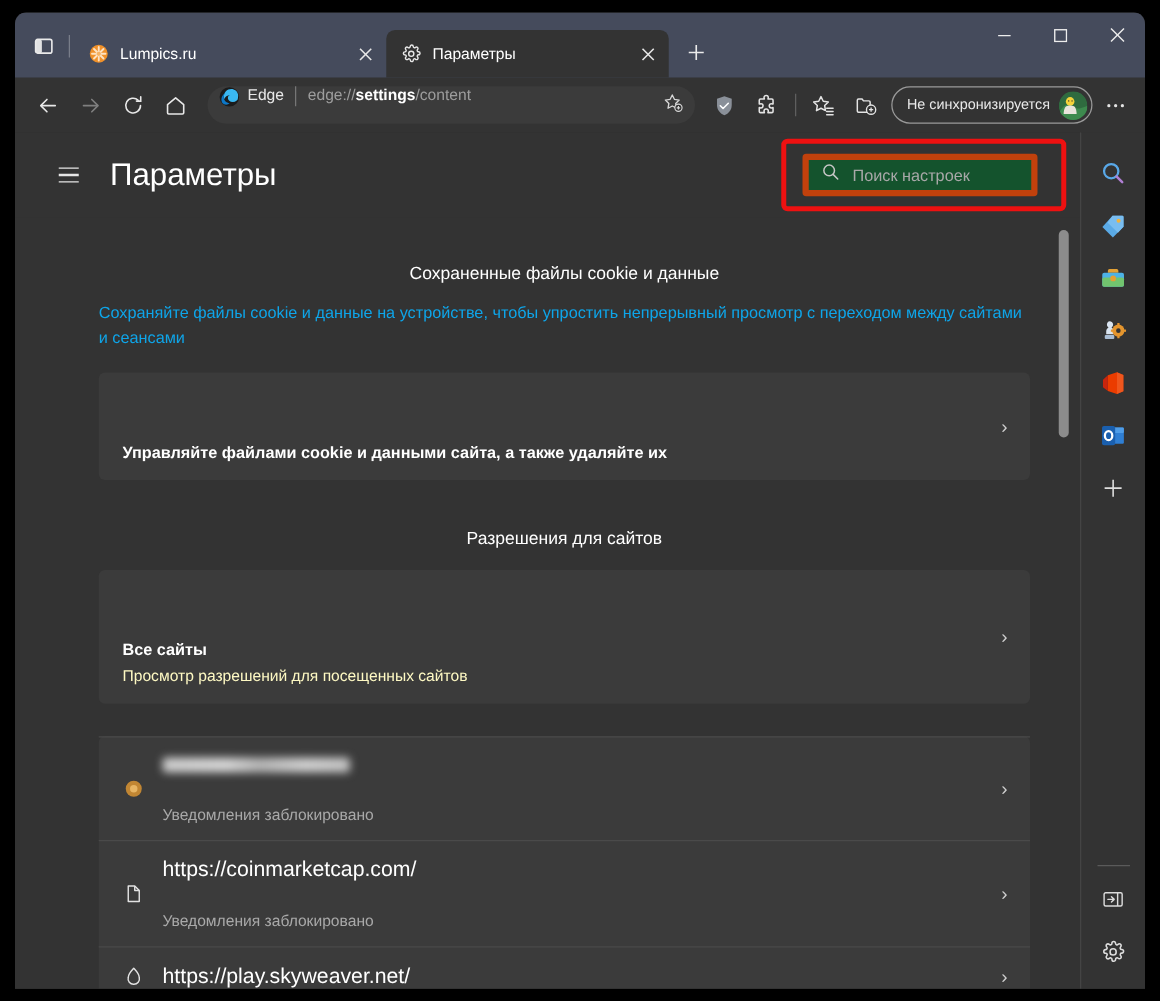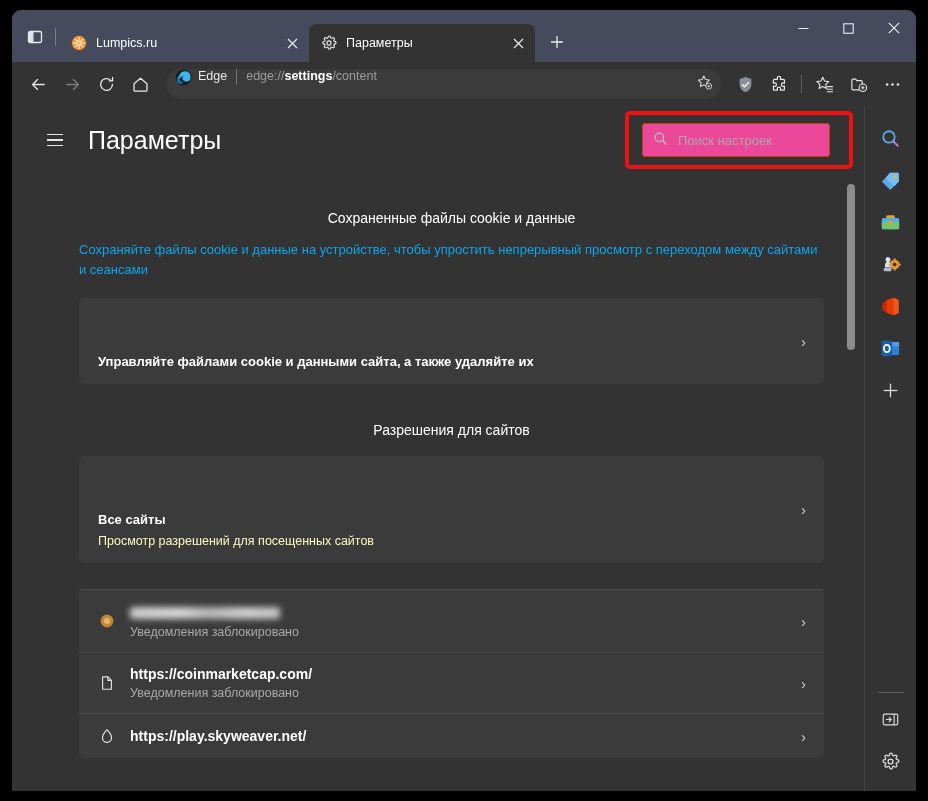--- a/index.html
+++ b/index.html
@@ -246,22 +246,22 @@
   }
 
   #searchwrap {
     margin-left: auto;
     margin-right: 12px;
     position: relative;
   }
   #searchbox {
     width: 188px;
     height: 34px;
-    background: #ec4899;
-    border: 1px solid #c2410c;
+    background: #14532d;
+    border: 5px solid #c2410c;
     border-radius: 3px;
     display: flex;
     align-items: center;
     padding: 0 10px;
     gap: 10px;
     cursor: text;
   }
   #search-input {
     flex: 1;
     background: transparent;
@@ -354,36 +354,36 @@
   }
   .site-icon {
     width: 18px; height: 18px;
     flex: none;
     margin-right: 14px;
     display: flex; align-items: center; justify-content: center;
   }
   .site-text { flex: 1; min-width: 0; }
   .site-url {
     color: #ffffff;
-    font-size: 14px;
-    font-weight: 700;
+    font-size: 17px;
+    font-weight: 400;
     white-space: nowrap;
     overflow: hidden;
   }
   .site-url.blurred {
     color: transparent;
     background: linear-gradient(90deg, #cdcdcd 0%, #d6d6d6 34%, #b6b6b6 52%, #d0d0d0 76%, #c3c3c3 100%);
     filter: blur(3.4px);
     display: inline-block;
     width: 150px;
     height: 12px;
     border-radius: 3px;
     vertical-align: middle;
   }
-  .site-sub { color: #a9a9a9; font-size: 12.5px; margin-top: 4px; }
+  .site-sub { color: #a9a9a9; font-size: 12.5px; margin-top: 24px; }
 
   
   #scrollbar-track {
     position: absolute;
     right: 9px;
     top: 5px;
     width: 8px;
     height: 605px;
     pointer-events: none;
   }
@@ -589,20 +589,33 @@
 
       <div class="tb-btn">
         <svg width="19" height="19" viewBox="0 0 20 20" fill="none" stroke="#e4e4e4" stroke-width="1.25" stroke-linejoin="round">
           <path d="M3 5.4a1 1 0 0 1 1-1h3l1.2 1.6h4.6a1 1 0 0 1 1 1v7.6a1 1 0 0 1-1 1H4a1 1 0 0 1-1-1z"></path>
           <circle cx="14.6" cy="13.4" r="3.9" fill="#333" stroke="#e4e4e4" stroke-width="1.15"></circle>
           <line x1="14.6" y1="11.6" x2="14.6" y2="15.2" stroke="#e4e4e4" stroke-width="1.15"></line>
           <line x1="12.8" y1="13.4" x2="16.4" y2="13.4" stroke="#e4e4e4" stroke-width="1.15"></line>
         </svg>
       </div>
 
+      <div id="profile-pill">
+        <span class="profile-label">Не синхронизируется</span>
+        <span class="avatar">
+          <svg width="23" height="23" viewBox="0 0 24 24">
+            <circle cx="12" cy="12" r="12" fill="#2f6b3f"></circle>
+            <path d="M0 19c2-5 5-8 8-8s4 2 6 3 5 0 10-2v12H0z" fill="#3d8a4e"></path>
+            <circle cx="9.5" cy="8.5" r="3.6" fill="#f5d33a"></circle>
+            <path d="M6.3 12.5c1.6-.8 4.8-.8 6.4 0 1.6.9 2.2 4 2.2 6.5H4.1c0-2.5.6-5.6 2.2-6.5z" fill="#e8e4dc"></path>
+            <circle cx="8.3" cy="8.1" r="0.55" fill="#2a2a2a"></circle>
+            <circle cx="11.1" cy="8.1" r="0.55" fill="#2a2a2a"></circle>
+          </svg>
+        </span>
+      </div>
 
       <div class="tb-btn">
         <svg width="19" height="19" viewBox="0 0 20 20" fill="#e4e4e4">
           <circle cx="4.3" cy="10" r="1.35"></circle>
           <circle cx="10" cy="10" r="1.35"></circle>
           <circle cx="15.7" cy="10" r="1.35"></circle>
         </svg>
       </div>
     </div>
 

